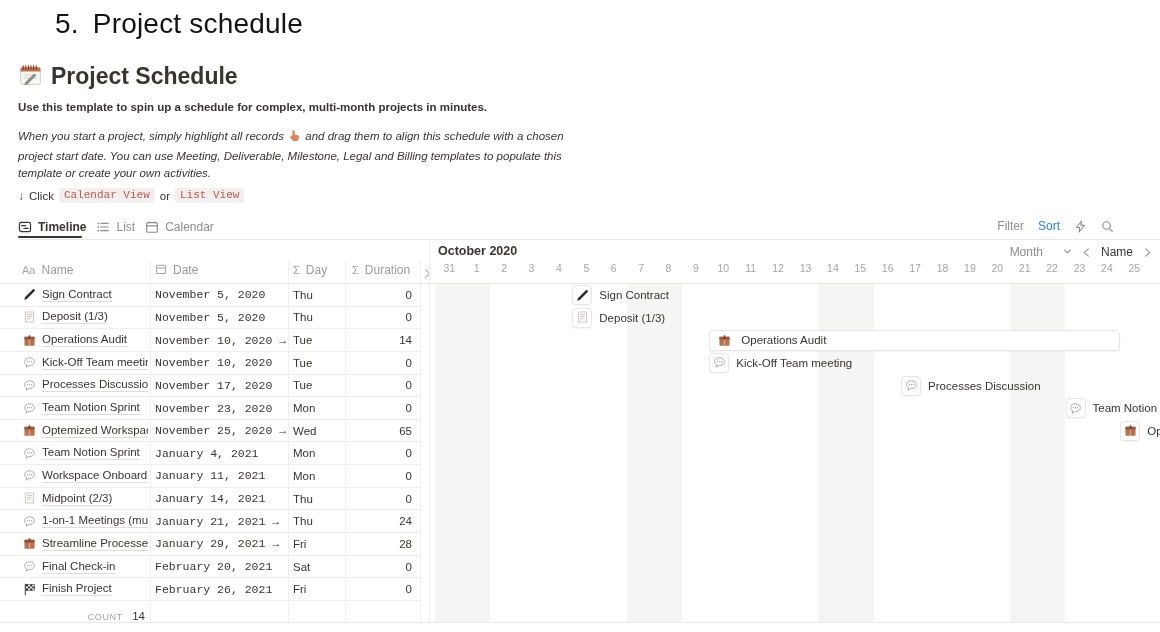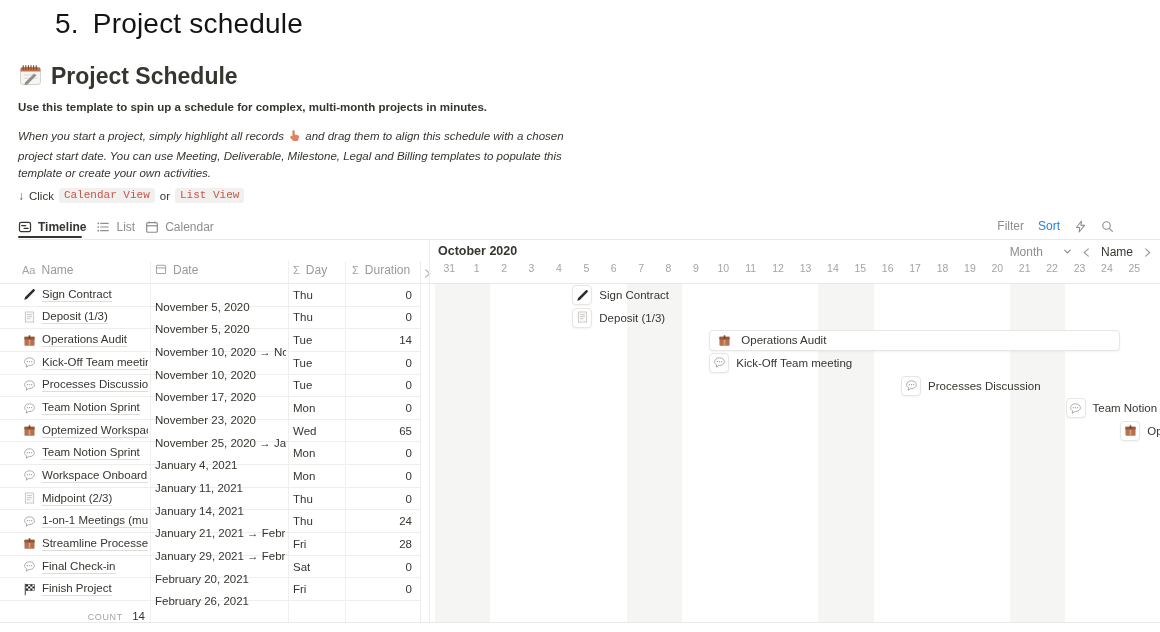--- a/index.html
+++ b/index.html
@@ -38,21 +38,21 @@
   .hic { font-size:11px; color:#a5a4a1; }
   .header-line { position:absolute; left:0; top:283px; width:1160px; height:1px; background:#e9e9e7; }
   .vline { position:absolute; top:261px; width:1px; height:361px; background:#f0efed; }
   .table-right-border { position:absolute; left:420px; top:261px; width:1px; height:361px; background:#ededeb; }
   .expand-chevron { position:absolute; left:423px; top:265px; color:#b0afac; }
 
   #rows { position:absolute; left:0; top:284px; width:420px; }
   .row { position:relative; height:22.65px; border-bottom:1px solid #efeeec; font-size:11.5px; color:#37352f; }
   .cell-name { position:absolute; left:22px; top:0; height:100%; display:flex; align-items:center; gap:6px; width:126px; overflow:hidden; white-space:nowrap; }
   .cell-name .nm { border-bottom:1px solid #dedddb; padding-bottom:1px; font-weight:500; white-space:nowrap; }
-  .cell-date { position:absolute; left:155px; top:12px; height:100%; display:flex; align-items:center; width:131px; overflow:hidden; white-space:nowrap; }
+  .cell-date { position:absolute; left:155px; top:0; height:100%; display:flex; align-items:center; width:131px; overflow:hidden; white-space:nowrap;font-family:Liberation Mono, monospace; }
   .cell-day  { position:absolute; left:293px; top:0; height:100%; display:flex; align-items:center; width:48px; }
   .cell-dur  { position:absolute; left:345px; top:0; height:100%; display:flex; align-items:center; justify-content:flex-end; width:67px; }
   .row-icon { width:14px; height:14px; flex:0 0 14px; display:flex; align-items:center; justify-content:center; }
   .row-icon svg { display:block; }
 
   .tbl-footer { position:absolute; left:0; top:601.5px; width:420px; height:21px; }
   .tbl-footer .cnt { position:absolute; left:60px; width:85px; top:4px; text-align:right; white-space:nowrap; }
   .tbl-footer .cnt-label { font-size:9px; color:#a5a4a1; letter-spacing:.6px; }
   .tbl-footer .cnt-val { font-size:11.5px; color:#37352f; margin-left:5px; }
   .board-bottom { position:absolute; left:0; top:622px; width:1160px; height:1px; background:#e9e9e7; }

